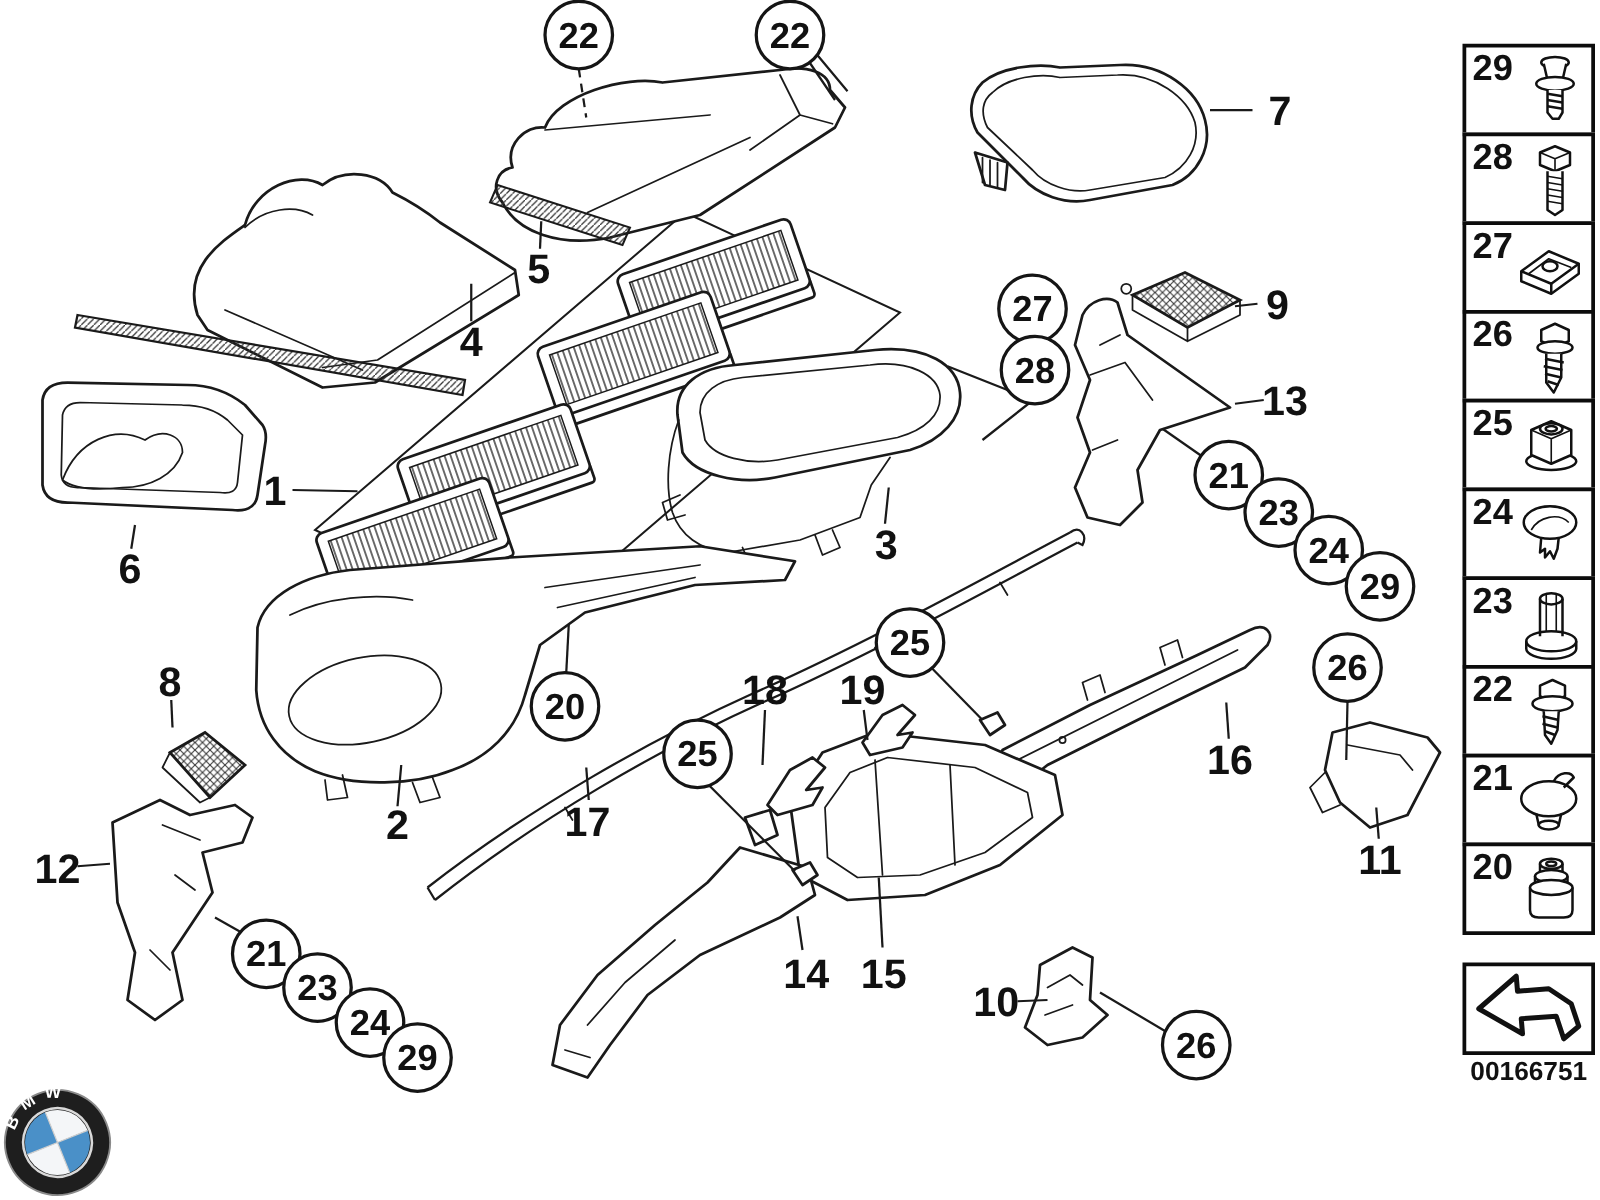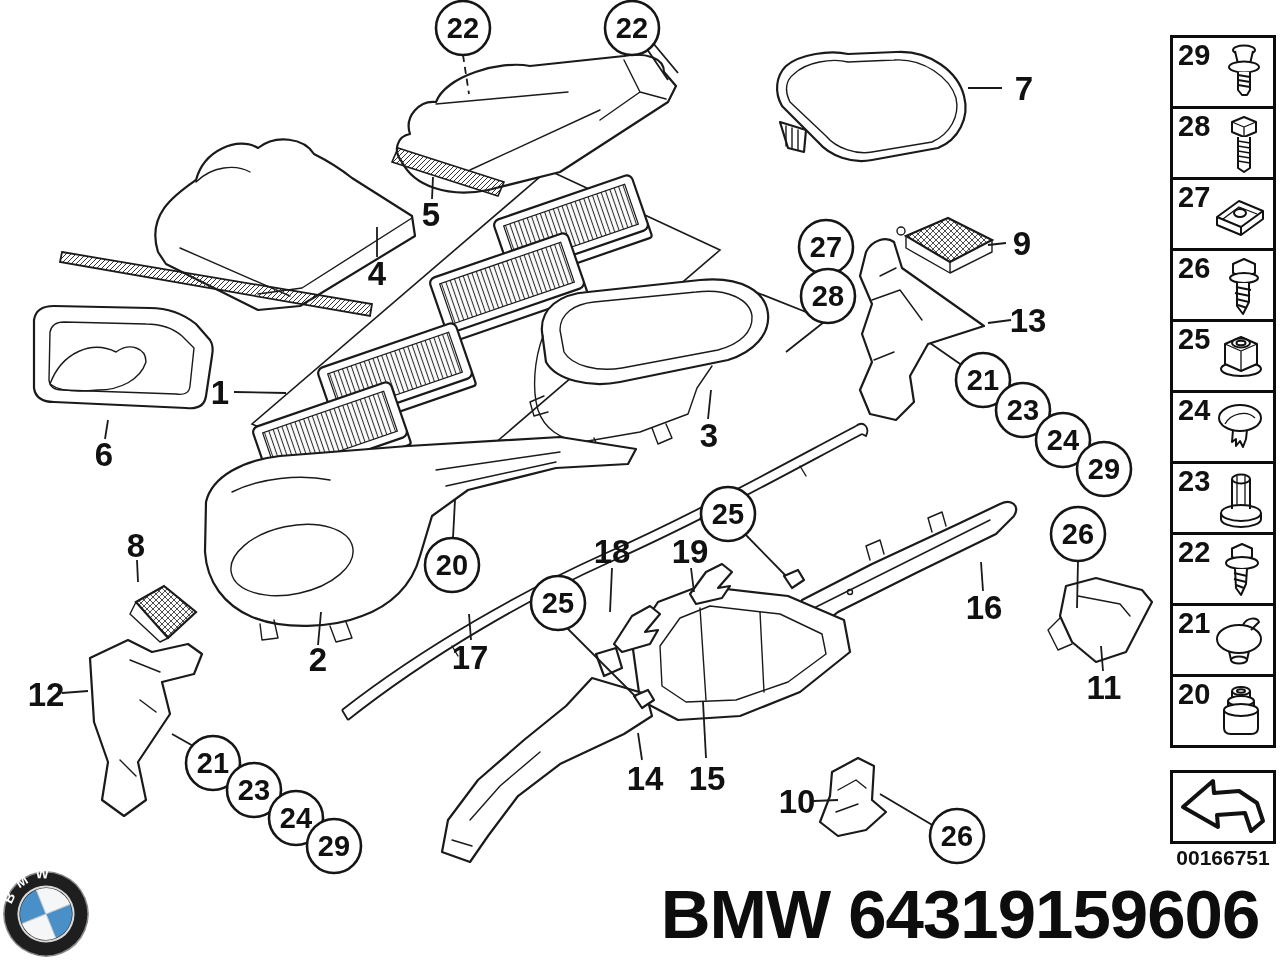--- a/index.html
+++ b/index.html
@@ -436,15 +436,14 @@
 
 <div class="arrowbox">
   <svg width="100" height="68" viewBox="0 0 100 68">
     <path d="M10,34 L40,8 L41,20 L66,18 L84,30 L90,48 L78,58 L72,40 L44,42 L45,54 Z" fill="#ffffff" stroke="#111" stroke-width="4" stroke-linejoin="round"></path>
     <path d="M10,34 L45,54 M44,42 L72,40" fill="none" stroke="#111" stroke-width="2"></path>
   </svg>
 </div>
 
 <div class="docnum">00166751</div>
 
-<div class="title">BMW 64319159606</div>
 
 </div>
 
 </body></html>

